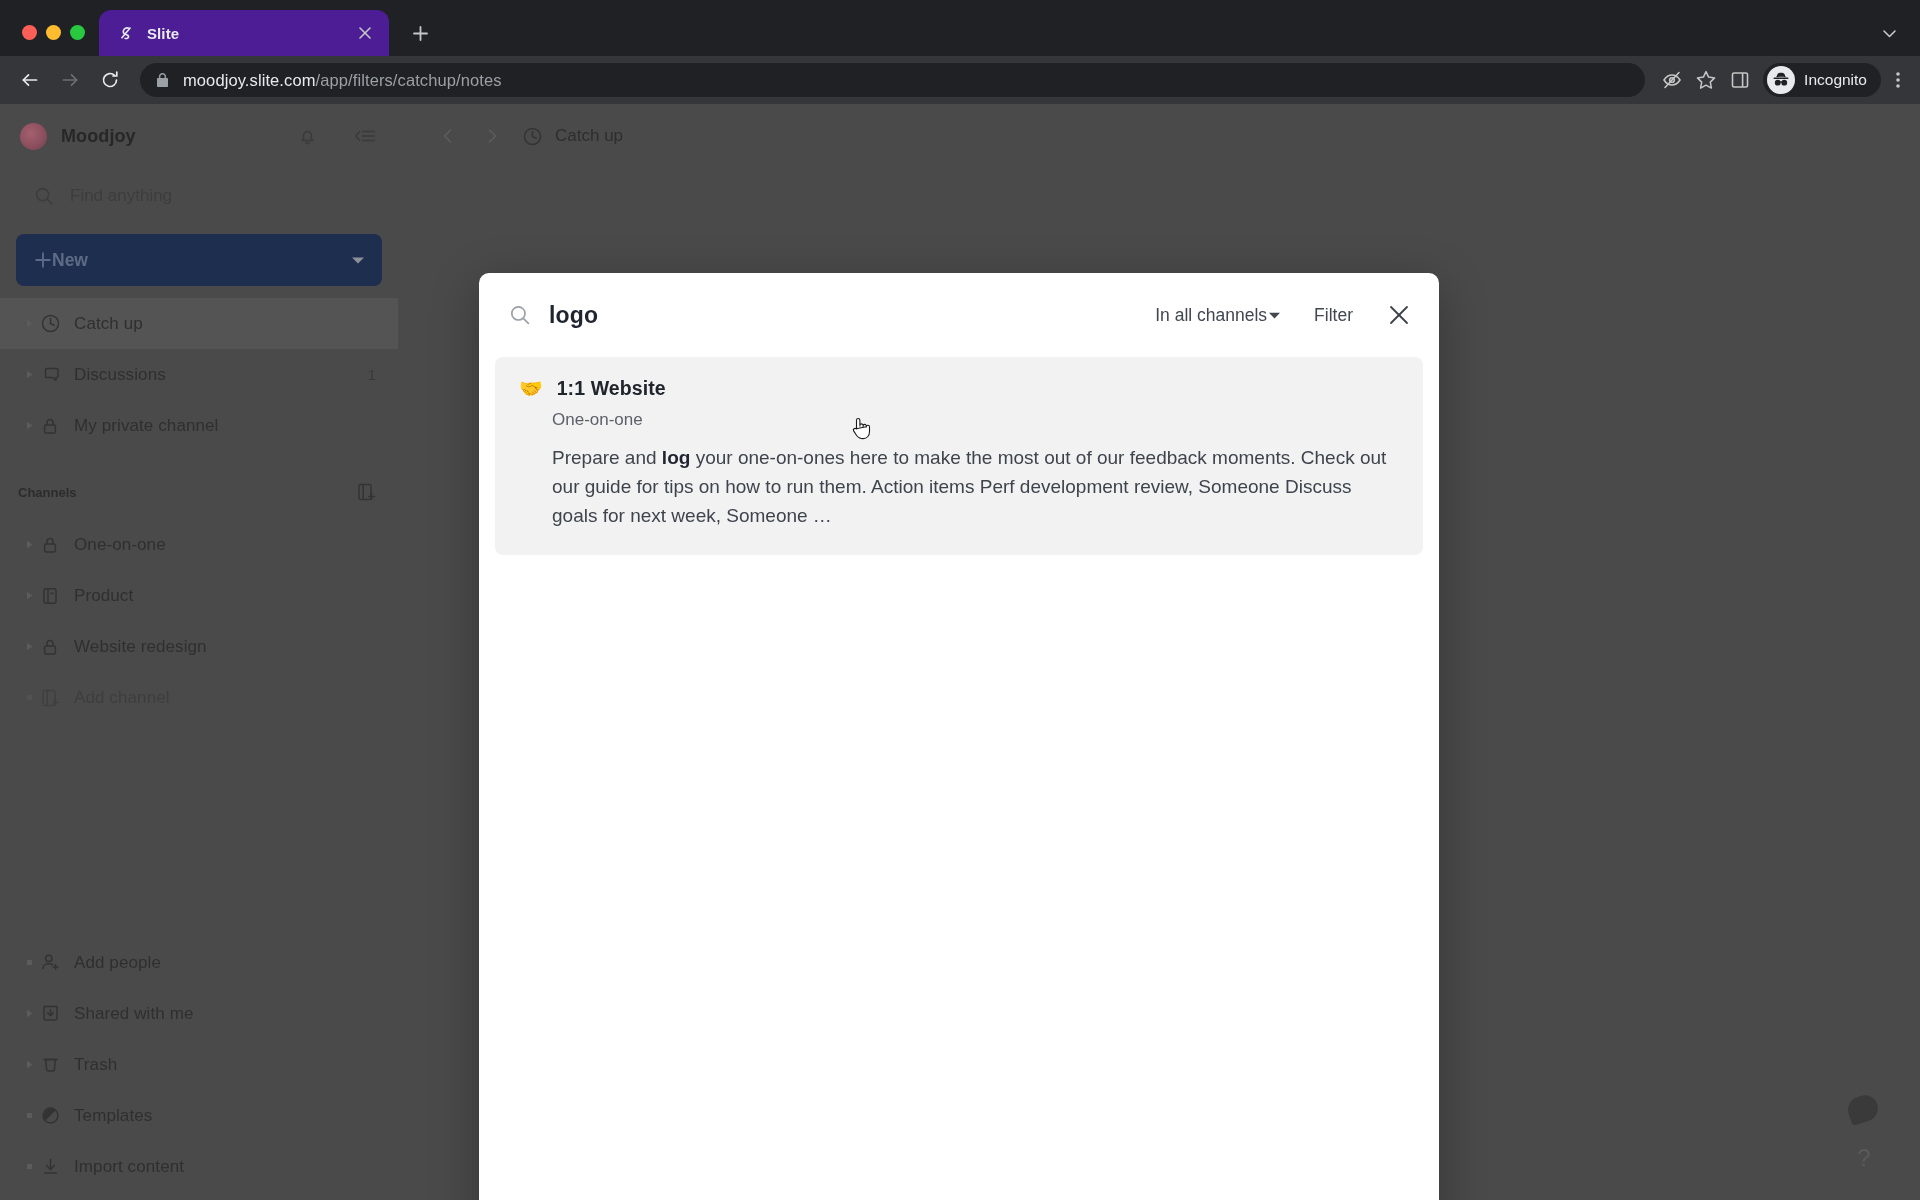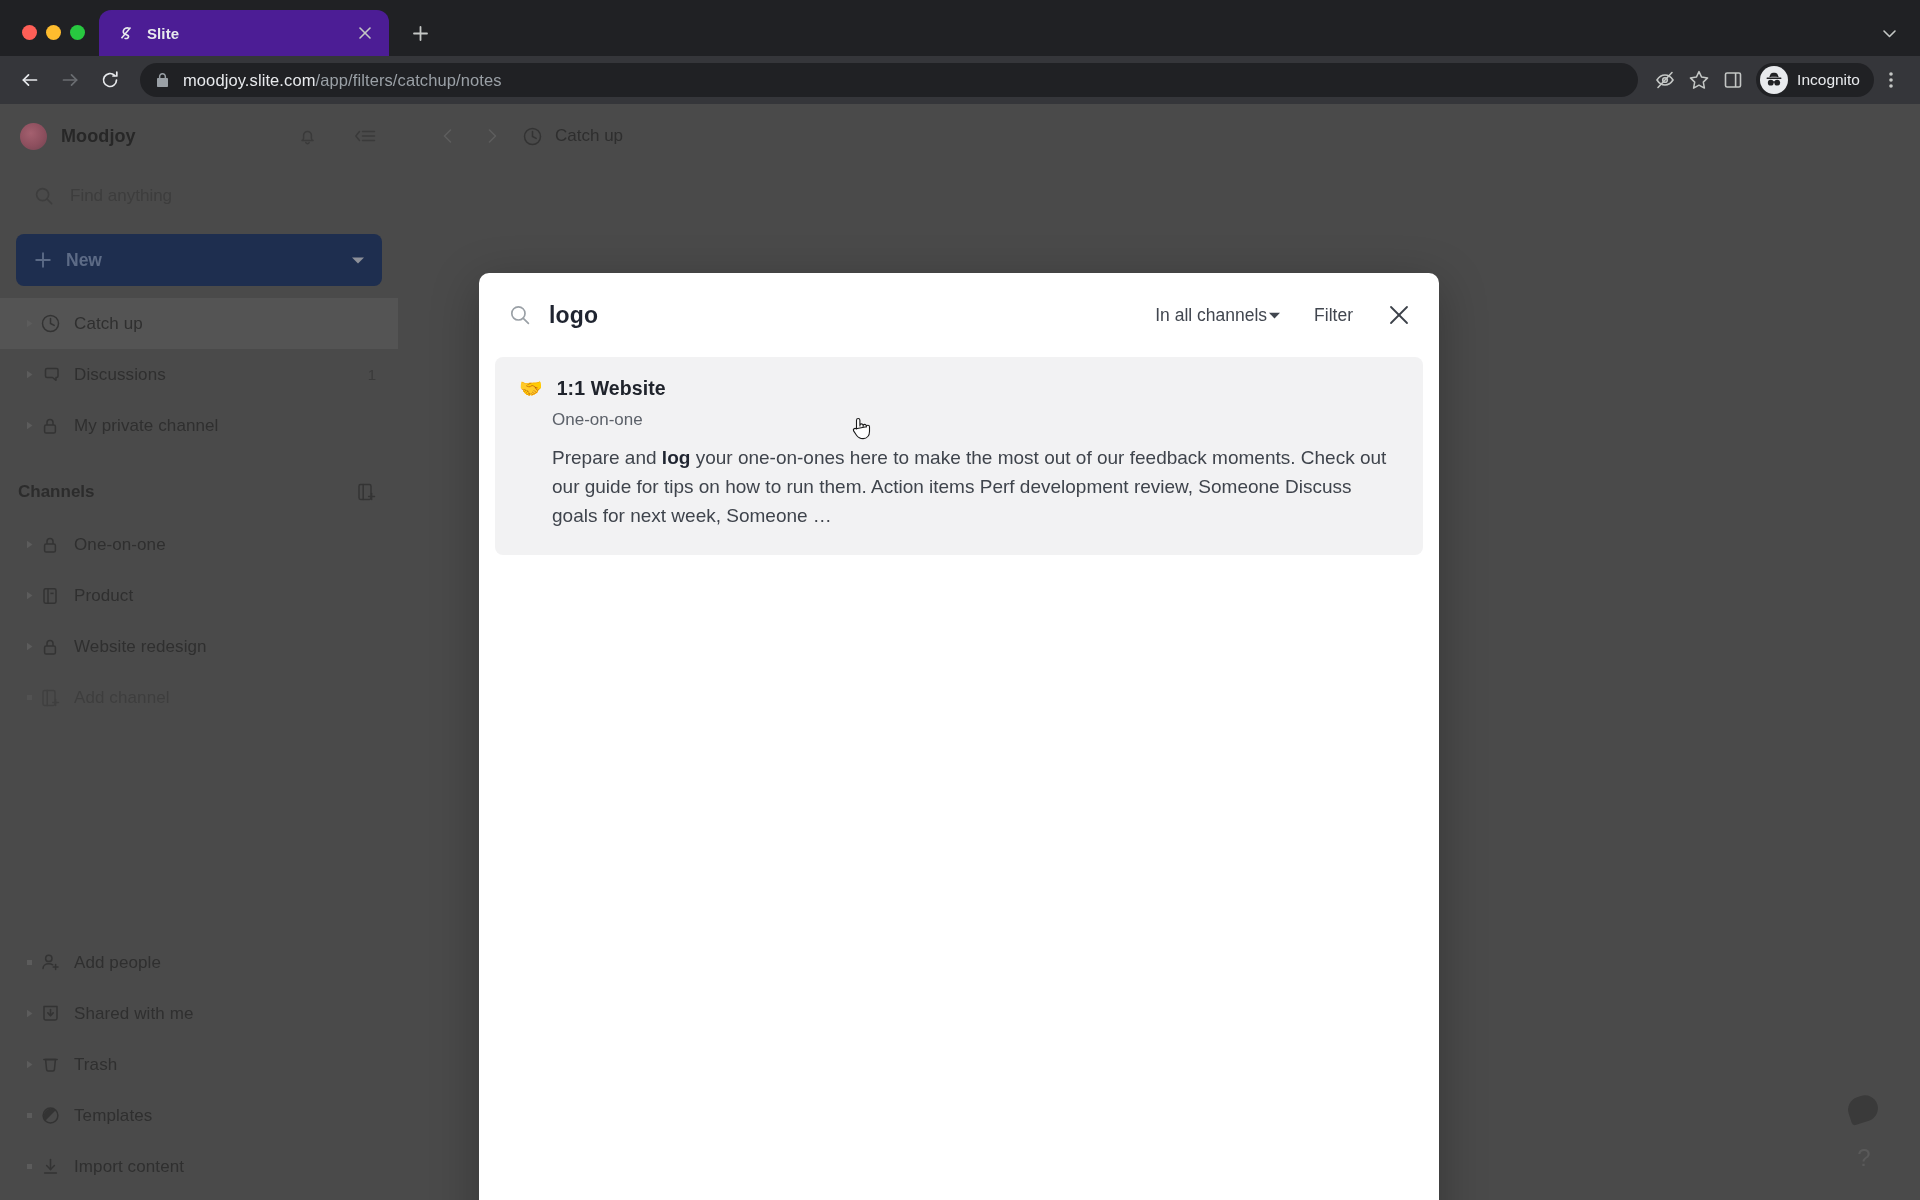--- a/index.html
+++ b/index.html
@@ -59,21 +59,21 @@
   #tabstrip-spacer { flex: 1; }
   #tabstrip-chevron {
     color: #c4c7c5; padding: 0 22px 14px 0;
     display: flex; align-items: center;
   }
 
   #toolbar {
     position: absolute; top: 56px; left: 0; right: 0; height: 48px;
     background: #35363a;
     display: flex; align-items: center;
-    padding: 0 12px 0 12px;
+    padding: 0 5px 0 12px;
   }
   .nav-btn {
     width: 36px; height: 36px; border-radius: 50%;
     display: flex; align-items: center; justify-content: center;
     color: #e8eaed; margin-right: 4px;
   }
   .nav-btn.disabled { color: #6b6e72; }
   #omnibox {
     flex: 1; height: 34px; margin: 0 10px 0 8px;
     background: #202124; border-radius: 17px;
@@ -128,21 +128,21 @@
   #search-box {
     height: 48px; margin: 4px 16px 0; border-radius: 8px;
     display: flex; align-items: center; gap: 16px;
     padding: 0 18px;
   }
   #search-placeholder { font-size: 17px; color: #3d3d3d; }
 
   #new-button {
     margin: 14px 16px 0; height: 52px;
     background: #1e2e4f; border-radius: 8px;
-    display: flex; align-items: center; padding: 0 18px; gap: 14px;
+    display: flex; align-items: center; padding: 0 18px; 
     color: #5b6a86;
   }
   #new-label { font-size: 17.5px; font-weight: 600; flex: 1; color: #5d6b86; }
 
   .nav-list { margin-top: 12px; }
   .nav-item {
     height: 51px; display: flex; align-items: center;
     padding: 0 22px 0 18px; gap: 0;
   }
   .nav-item.active { background: #545454; }
@@ -155,21 +155,21 @@
     color: #333;
   }
   .nav-label { flex: 1; font-size: 17px; color: #2f2f2f; letter-spacing: .1px; }
   .nav-badge { font-size: 15px; color: #3a3a3a; }
   .nav-item.faded { opacity: .45; }
 
   .section-header {
     height: 54px; display: flex; align-items: center;
     padding: 0 22px 0 18px; margin-top: 14px;
   }
-  .section-title { flex: 1; font-size: 17px; font-weight: 700; color: #2c2c2c; }
+  .section-title { flex: 1; font-size: 13px; font-weight: 700; color: #2c2c2c; }
 
   #sidebar-spacer { flex: 1; }
   #sidebar-bottom { padding-bottom: 8px; }
 
   
   #main {
     position: absolute; top: 0; left: 398px; right: 0; bottom: 0;
     background: #4a4a4a;
   }
   #breadcrumb {

